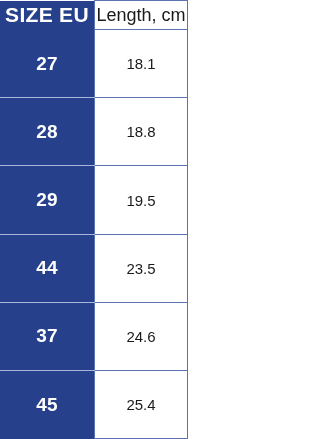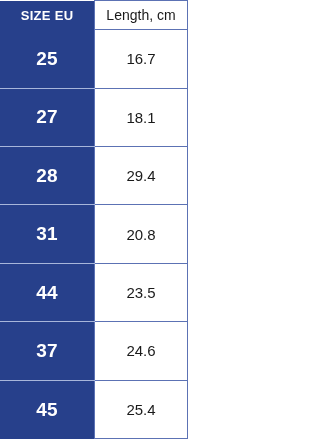--- a/index.html
+++ b/index.html
@@ -45,71 +45,67 @@
     letter-spacing: 0.2px;
     border: 0;
     border-bottom: 1.5px solid #A8B6DA;
     padding: 0;
   }
   .chart-table tr:last-child .col-size {
     border-bottom: 0;
   }
 
   .header-row .col-size {
-    font-size: 13px;
+    font-size: 21px;
     letter-spacing: 0.3px;
   }
 
   
   .col-length {
     width: 92px;
     background: #ffffff;
     color: #1a1a1a;
     text-align: center;
     vertical-align: middle;
     font-weight: normal;
     font-size: 15px;
     border-top: 1.5px solid #5C72B4;
     border-bottom: 1.5px solid #5C72B4;
     border-left: 1.5px solid #5C72B4;
     border-right: 1.5px solid #5C72B4;
     padding: 0;
   }
 
   .header-row .col-length {
-    font-size: 14px;
+    font-size: 18px;
   }
 </style>
 </head>
 <body>
 
 <div class="size-chart">
   <table class="chart-table">
     <thead>
       <tr class="header-row">
         <th class="col-size">SIZE EU</th>
         <th class="col-length">Length, cm</th>
       </tr>
     </thead>
     <tbody id="table-body">
         <tr>
-          <td class="col-size">25</td>
-          <td class="col-length">16.7</td>
-        </tr>
-        <tr>
           <td class="col-size">27</td>
           <td class="col-length">18.1</td>
         </tr>
         <tr>
           <td class="col-size">28</td>
-          <td class="col-length">29.4</td>
+          <td class="col-length">18.8</td>
         </tr>
         <tr>
-          <td class="col-size">31</td>
-          <td class="col-length">20.8</td>
+          <td class="col-size">29</td>
+          <td class="col-length">19.5</td>
         </tr>
         <tr>
           <td class="col-size">44</td>
           <td class="col-length">23.5</td>
         </tr>
         <tr>
           <td class="col-size">37</td>
           <td class="col-length">24.6</td>
         </tr>
         <tr>

